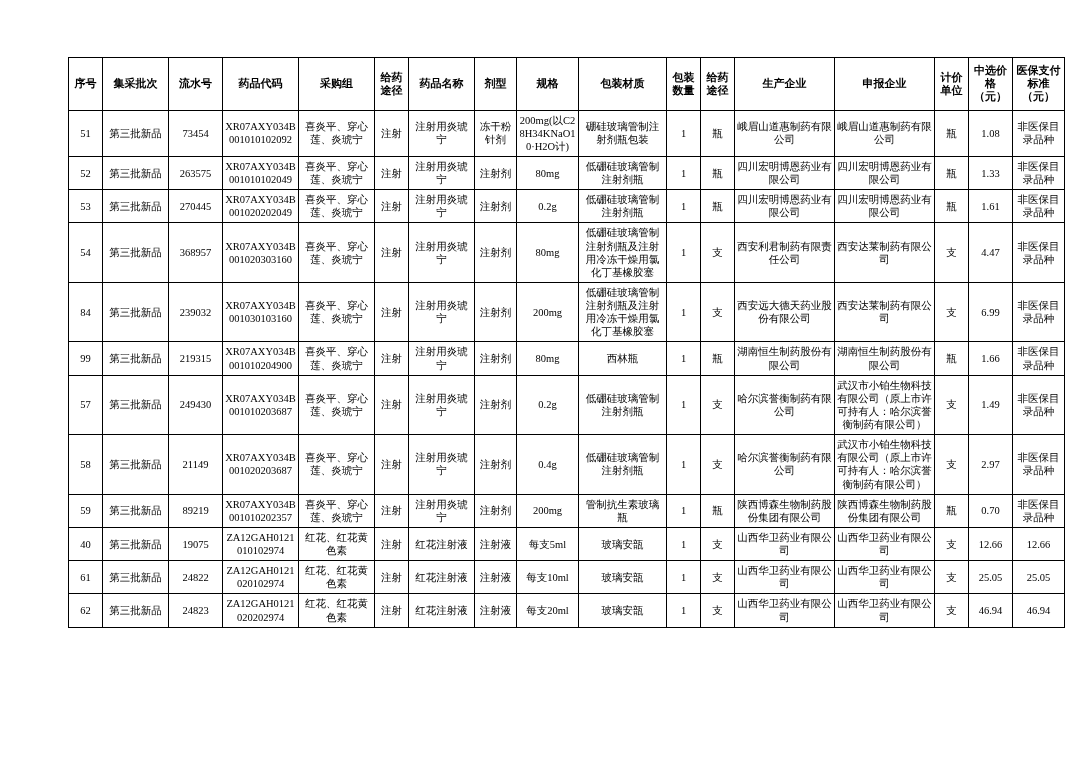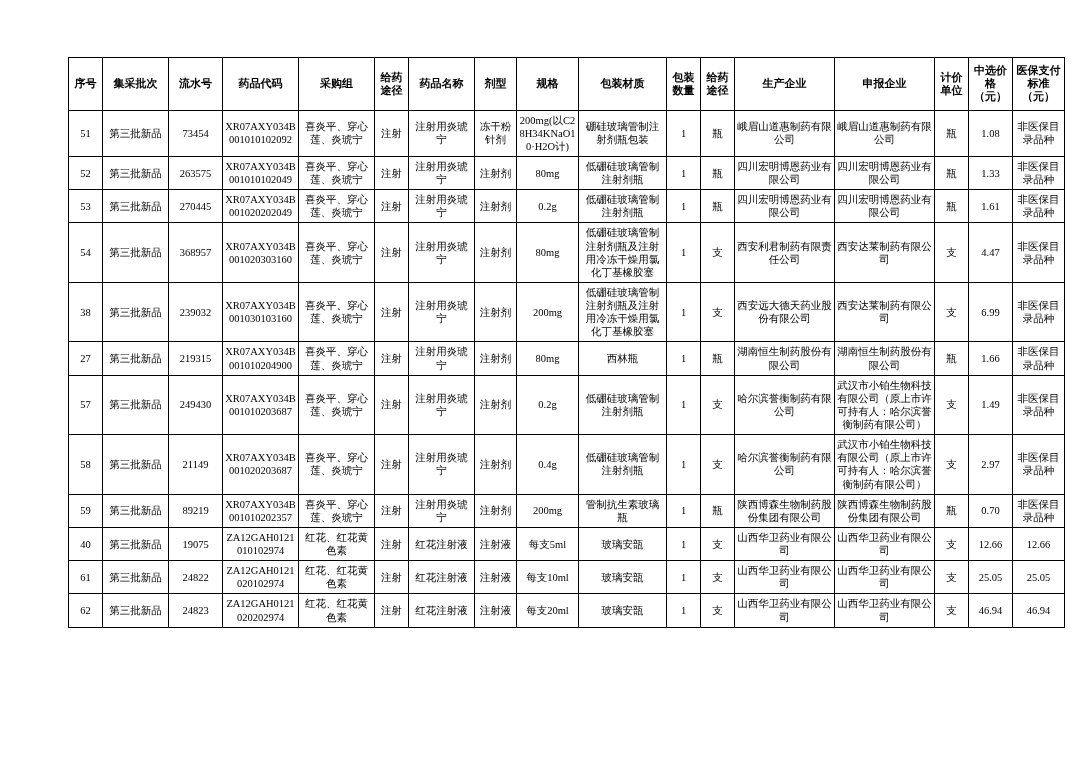--- a/index.html
+++ b/index.html
@@ -185,40 +185,40 @@
             <td>低硼硅玻璃管制注射剂瓶及注射用冷冻干燥用氯化丁基橡胶塞</td>
             <td>1</td>
             <td>支</td>
             <td>西安利君制药有限责任公司</td>
             <td>西安达莱制药有限公司</td>
             <td>支</td>
             <td>4.47</td>
             <td>非医保目录品种</td>
           </tr>
           <tr>
-            <td>38</td>
+            <td>84</td>
             <td>第三批新品</td>
             <td>239032</td>
             <td>XR07AXY034B001030103160</td>
             <td>喜炎平、穿心莲、炎琥宁</td>
             <td>注射</td>
             <td>注射用炎琥宁</td>
             <td>注射剂</td>
             <td>200mg</td>
             <td>低硼硅玻璃管制注射剂瓶及注射用冷冻干燥用氯化丁基橡胶塞</td>
             <td>1</td>
             <td>支</td>
             <td>西安远大德天药业股份有限公司</td>
             <td>西安达莱制药有限公司</td>
             <td>支</td>
             <td>6.99</td>
             <td>非医保目录品种</td>
           </tr>
           <tr>
-            <td>27</td>
+            <td>99</td>
             <td>第三批新品</td>
             <td>219315</td>
             <td>XR07AXY034B001010204900</td>
             <td>喜炎平、穿心莲、炎琥宁</td>
             <td>注射</td>
             <td>注射用炎琥宁</td>
             <td>注射剂</td>
             <td>80mg</td>
             <td>西林瓶</td>
             <td>1</td>

